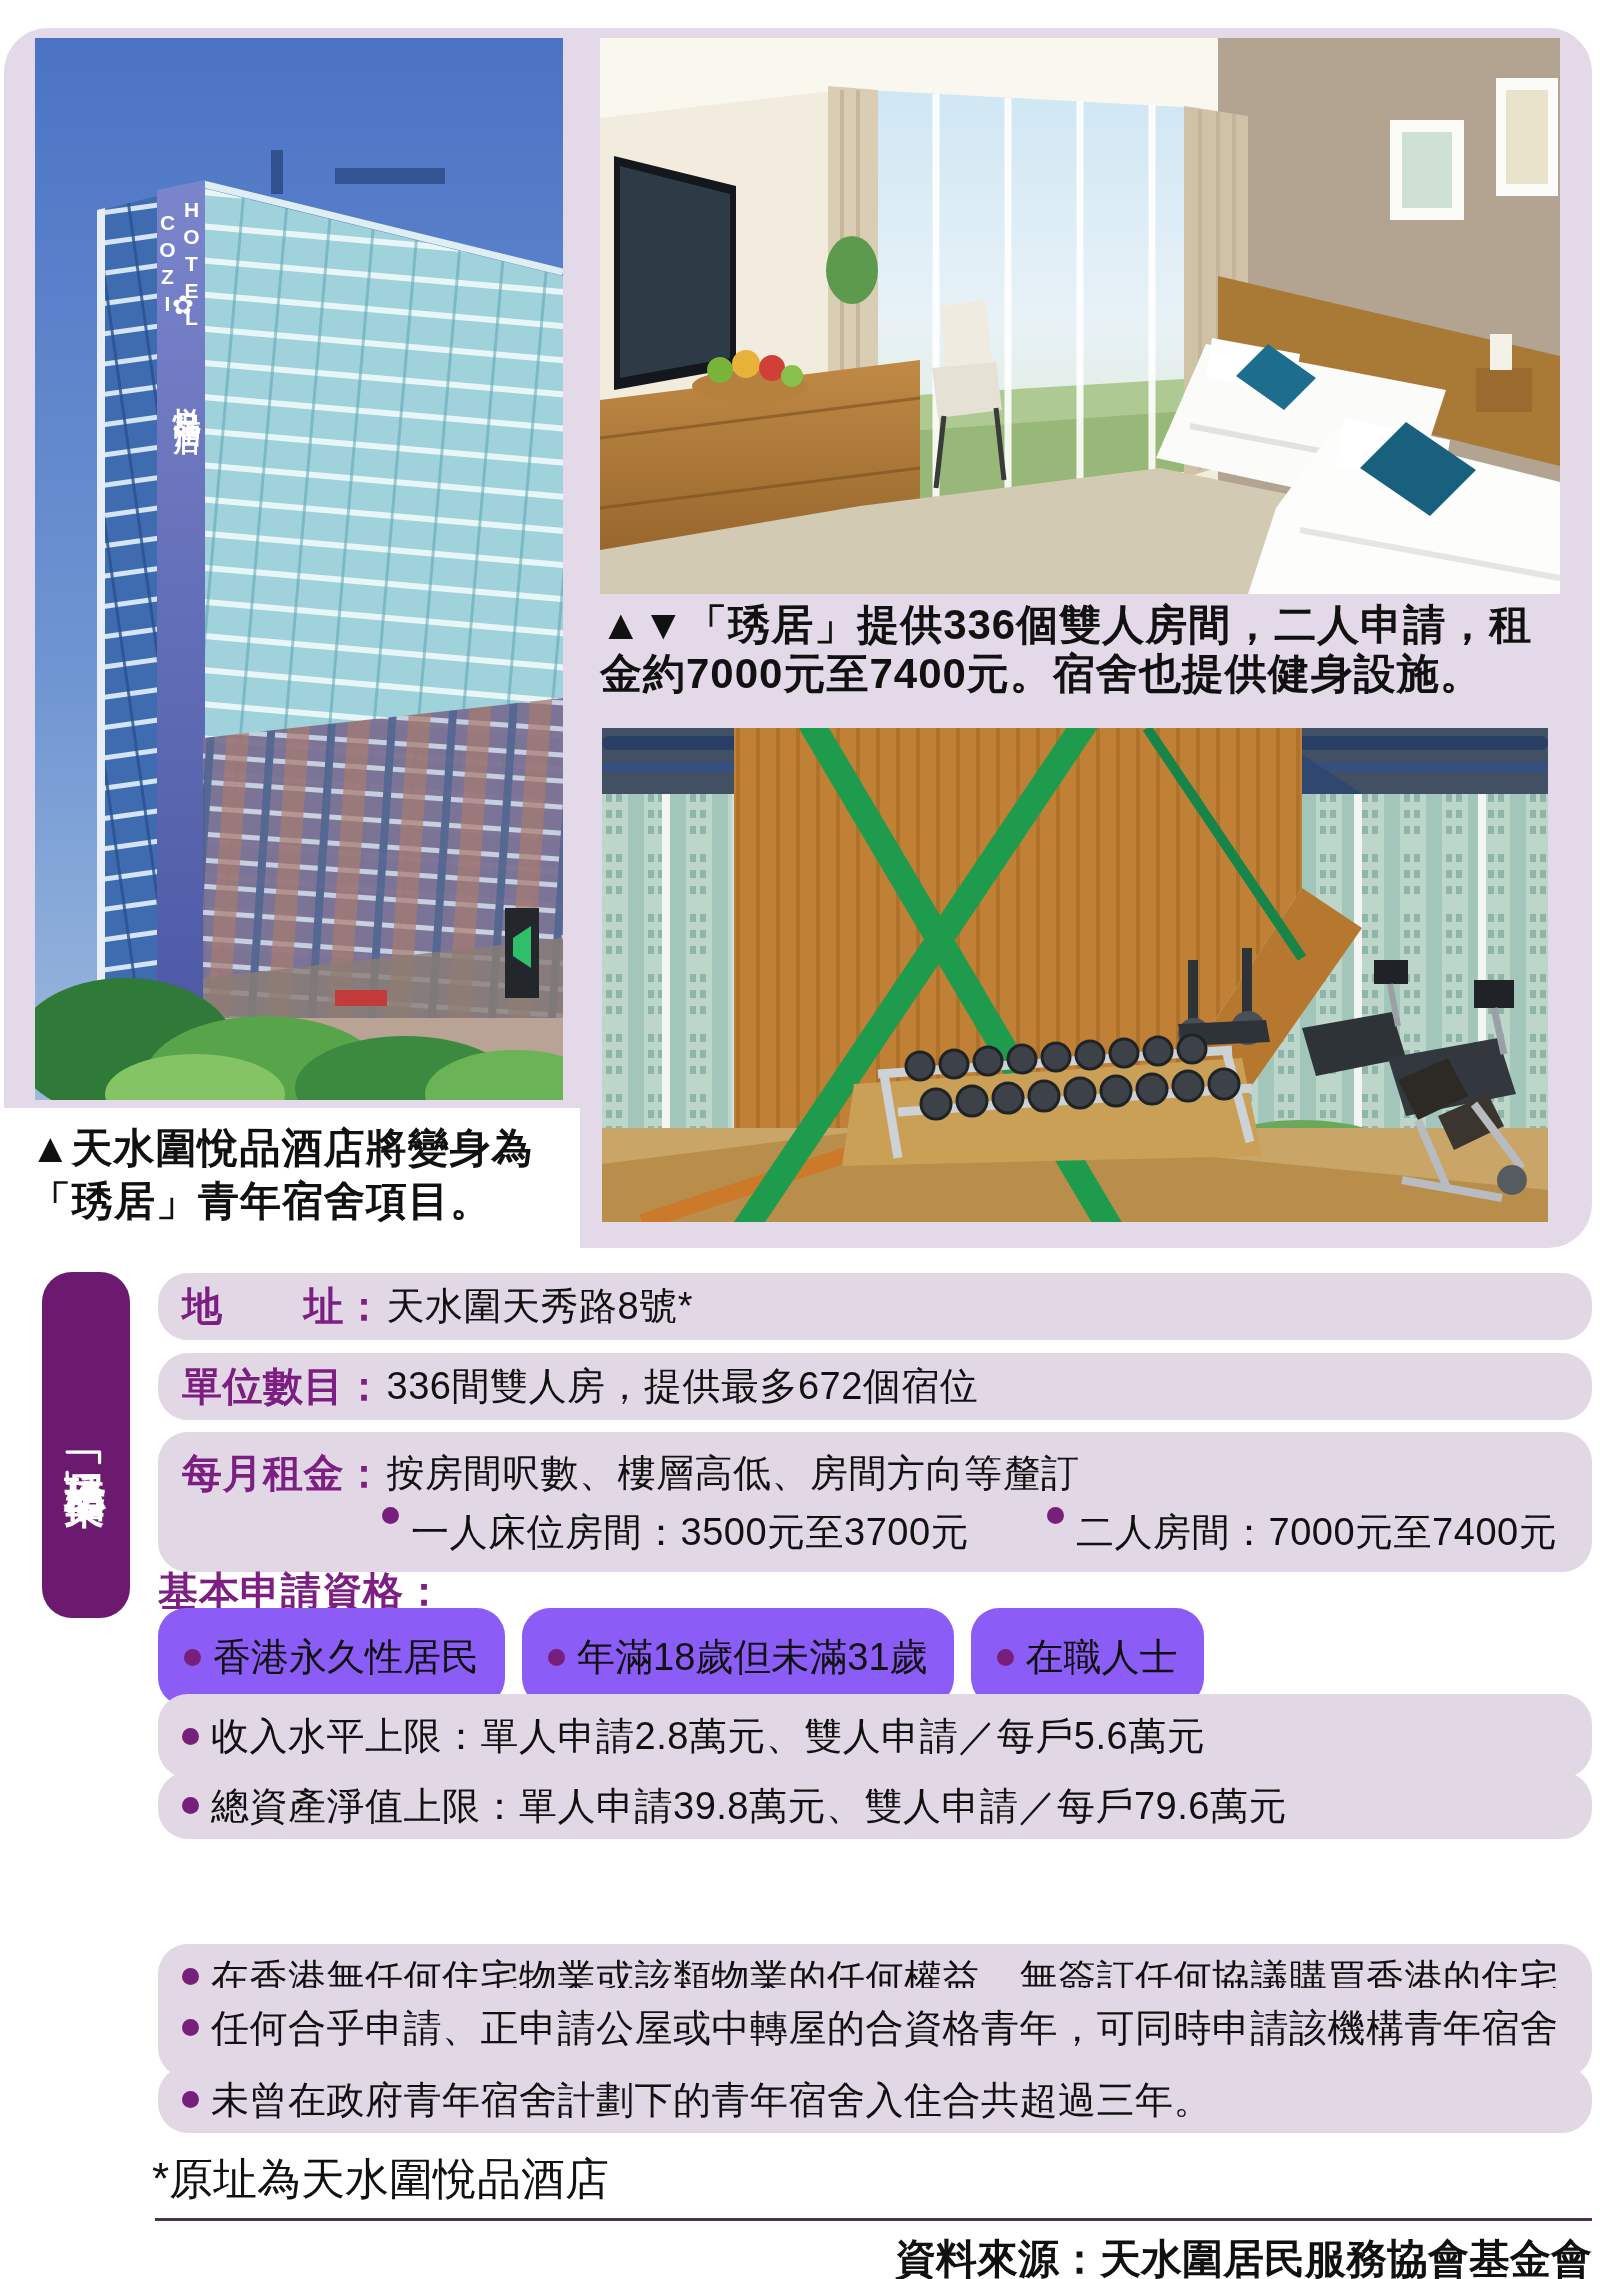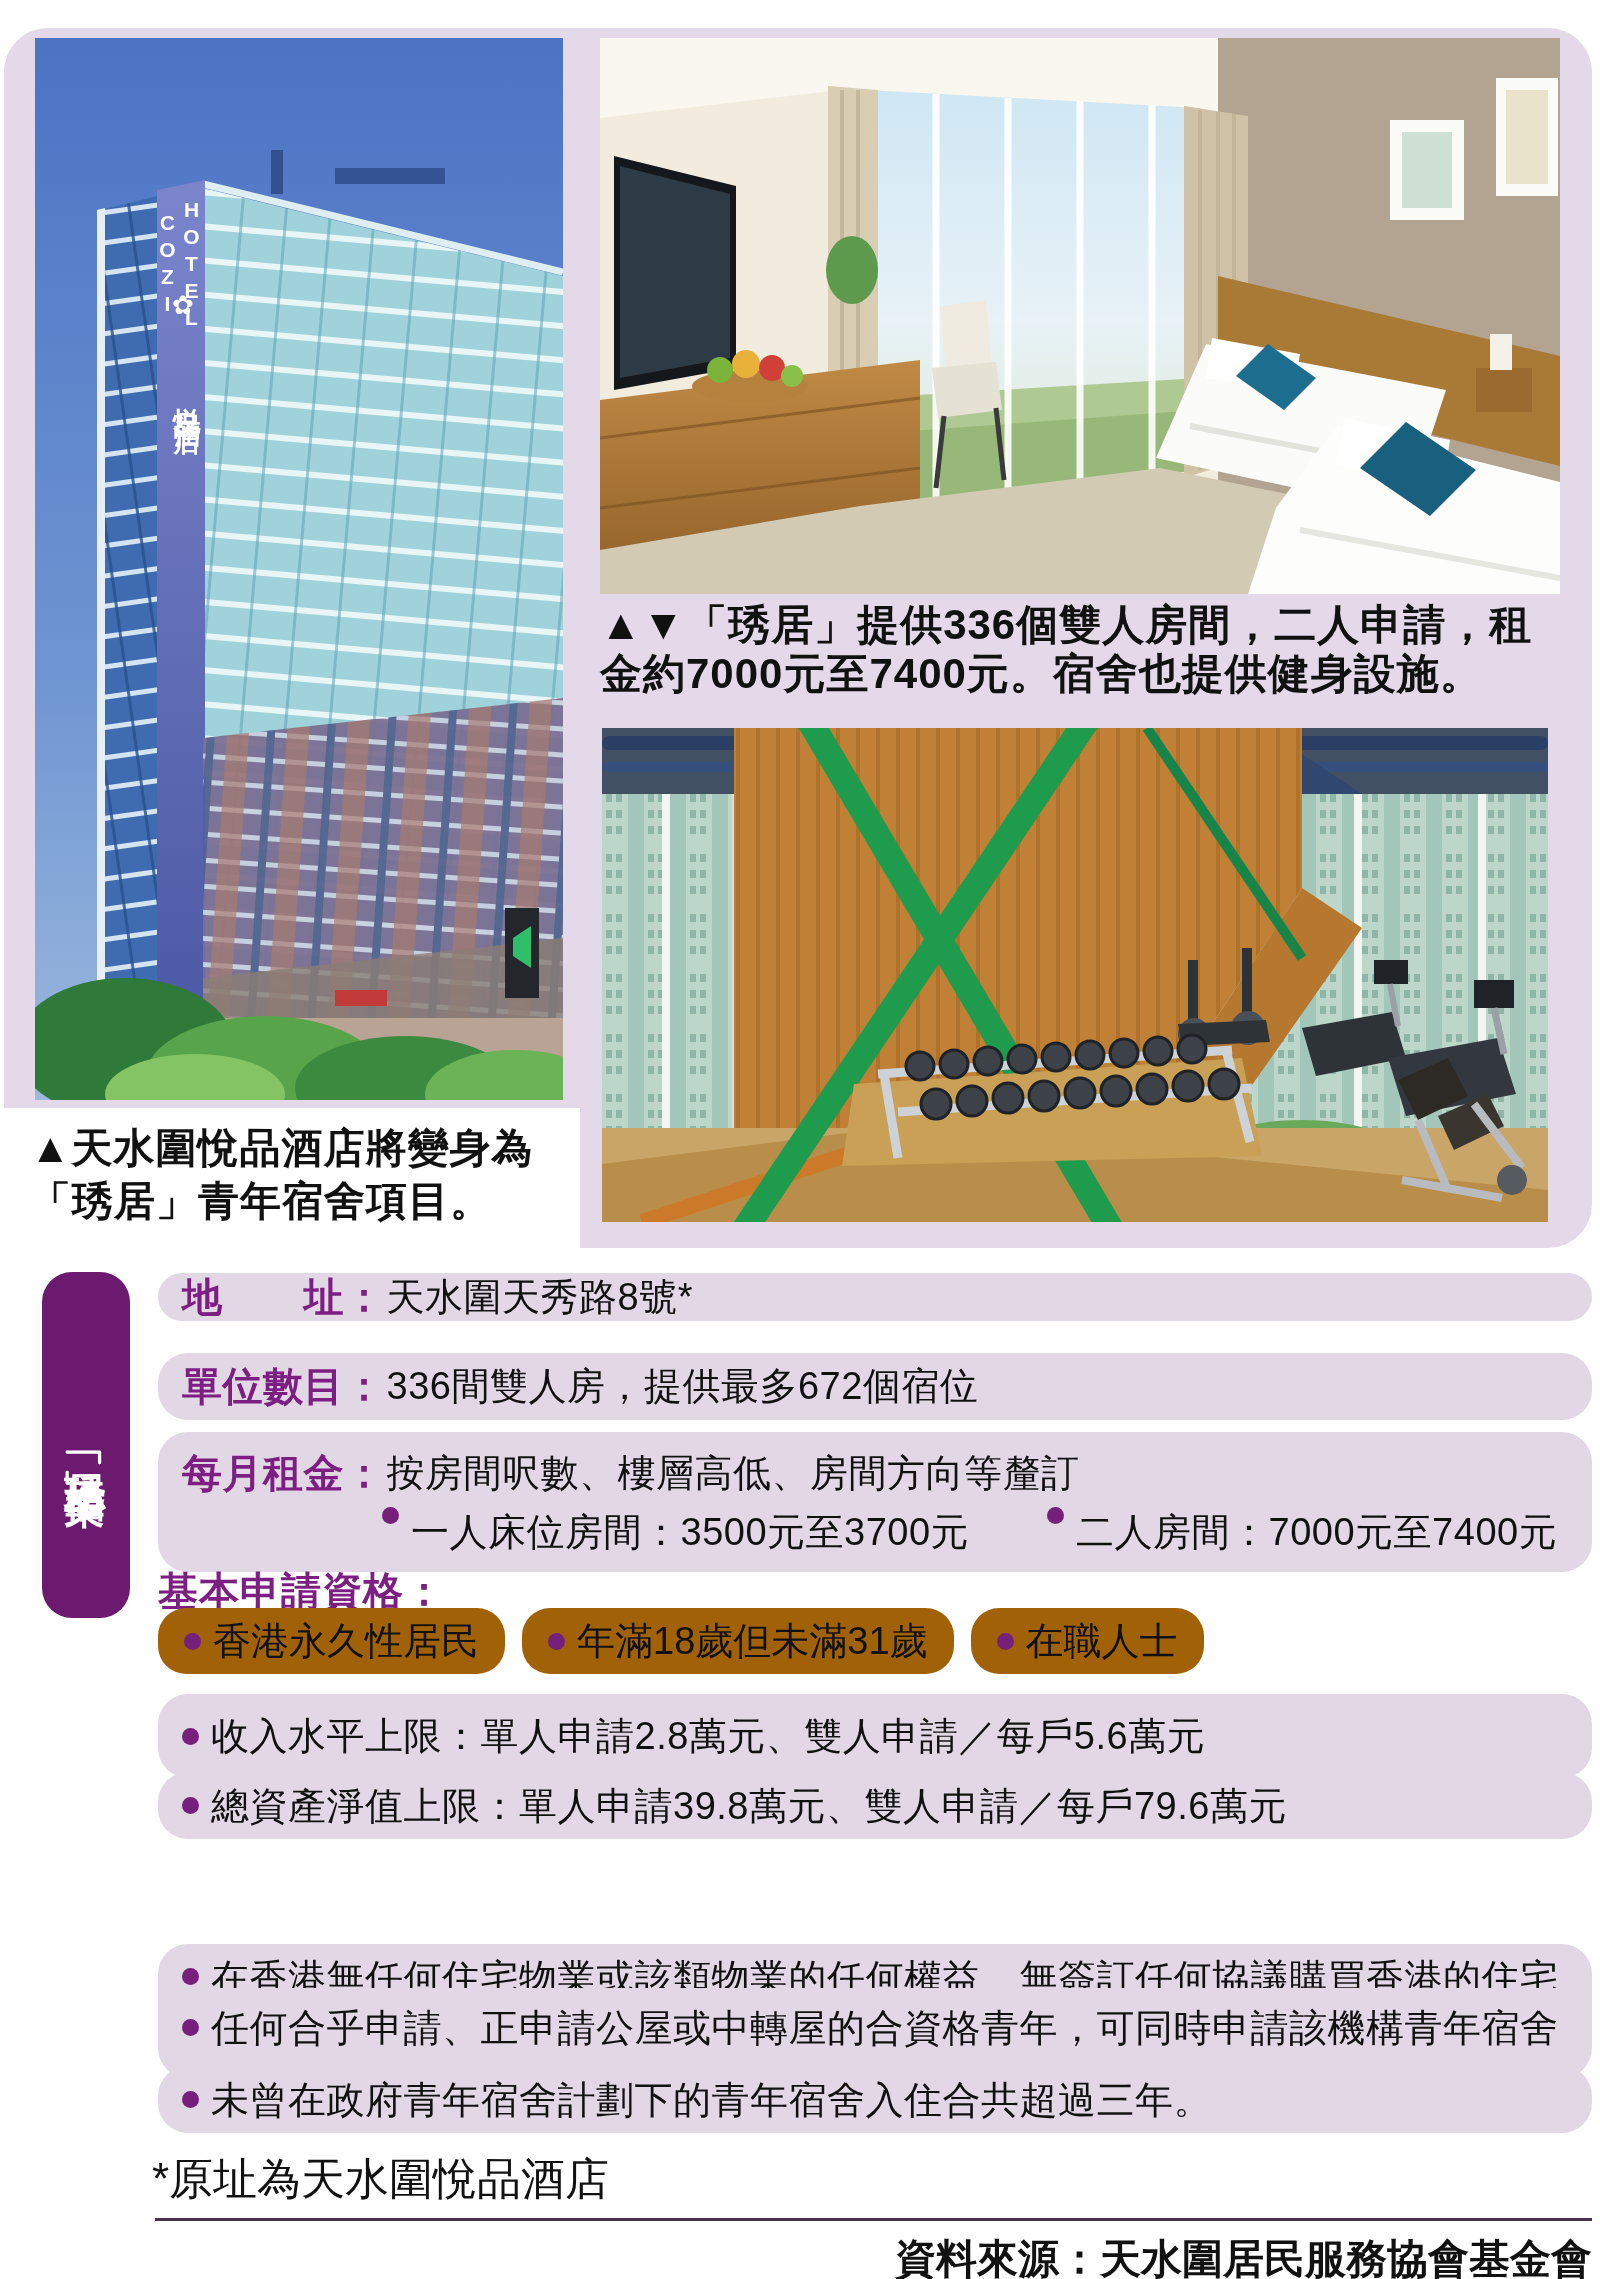--- a/index.html
+++ b/index.html
@@ -40,32 +40,32 @@
     writing-mode:vertical-rl;color:#ffffff;font-weight:700;font-size:41px;
     display:flex;align-items:center;justify-content:center;letter-spacing:2px;
   }
   .row{
     left:158px;width:1434px;background:#e2d7e5;border-radius:30px;
     box-sizing:border-box;padding:0 24px;display:flex;align-items:center;
     font-size:38px;color:#111111;font-weight:500;letter-spacing:0.5px;
   }
   .row .lbl{color:#7d1f82;font-weight:700;font-size:40px;white-space:pre;}
   .row .colon{color:#7d1f82;font-weight:700;font-size:40px;margin-right:2px;}
-  .row-address{top:1273px;height:48px;}
+  .row-address{top:1273px;height:67px;}
   .row-units{top:1353px;height:67px;}
   .row-rent{top:1432px;height:140px;flex-direction:column;align-items:stretch;justify-content:center;}
   .rent-line1{display:flex;align-items:center;}
   .rent-line2{display:flex;align-items:center;margin-left:200px;margin-top:6px;gap:78px;}
   .bullet-item{display:flex;align-items:flex-start;}
   .bullet{width:17px;height:17px;border-radius:50%;background:#76207c;margin-right:12px;flex:0 0 auto;}
   .qual-heading{left:158px;top:1564px;color:#7d1f82;font-weight:700;font-size:40px;letter-spacing:1px;}
   .pills-row{left:158px;top:1608px;display:flex;gap:17px;}
   .pill{
-    background:#a16207;border-radius:28px;height:66px;display:flex;align-items:center;
-    padding:0 26px;font-size:38px;color:#111;font-weight:500;
+    background:#8b5cf6;border-radius:28px;height:66px;display:flex;align-items:center;
+    padding:16px 26px;font-size:38px;color:#111;font-weight:500;
   }
   .req{align-items:flex-start;padding-top:6px;}
   .req .bullet{margin-top:18px;}
   .req-text{line-height:56px;}
   .row-income{top:1694px;height:84px;padding-top:0;}
   .row-assets{top:1772px;height:67px;padding-top:0;}
   .row-income .bullet,.row-assets .bullet,.row-concurrent .bullet,.row-stay .bullet{margin-top:0;}
   .row-income,.row-assets,.row-concurrent,.row-stay{align-items:center;}
   .row-property{top:1944px;height:134px;}
   .row-concurrent{top:1988px;height:79px;padding-top:0;}

